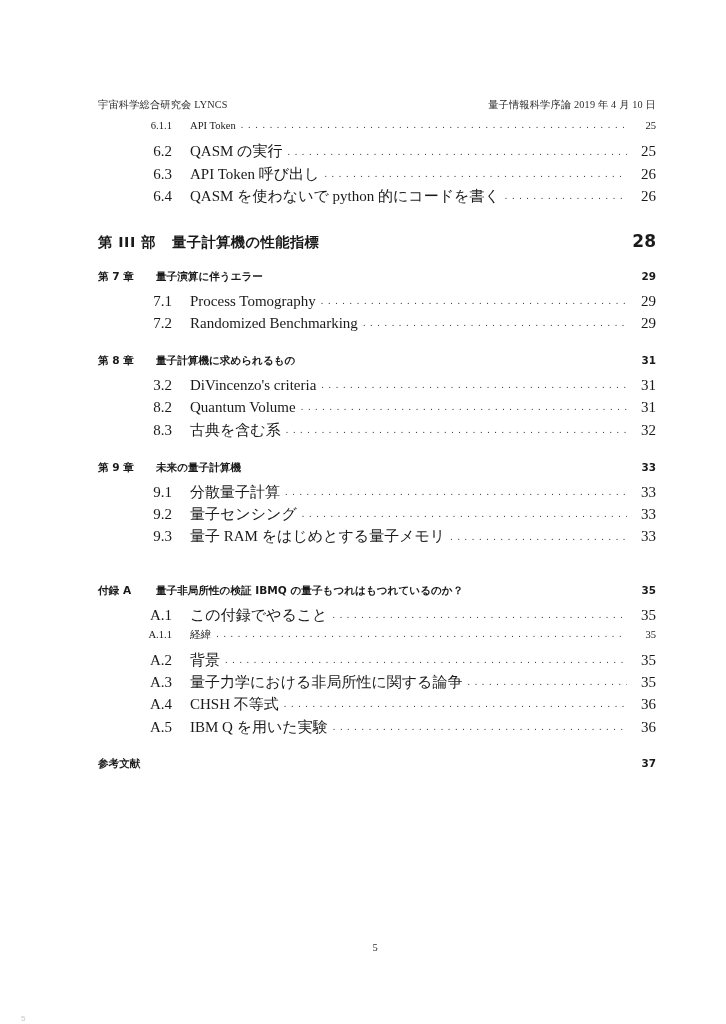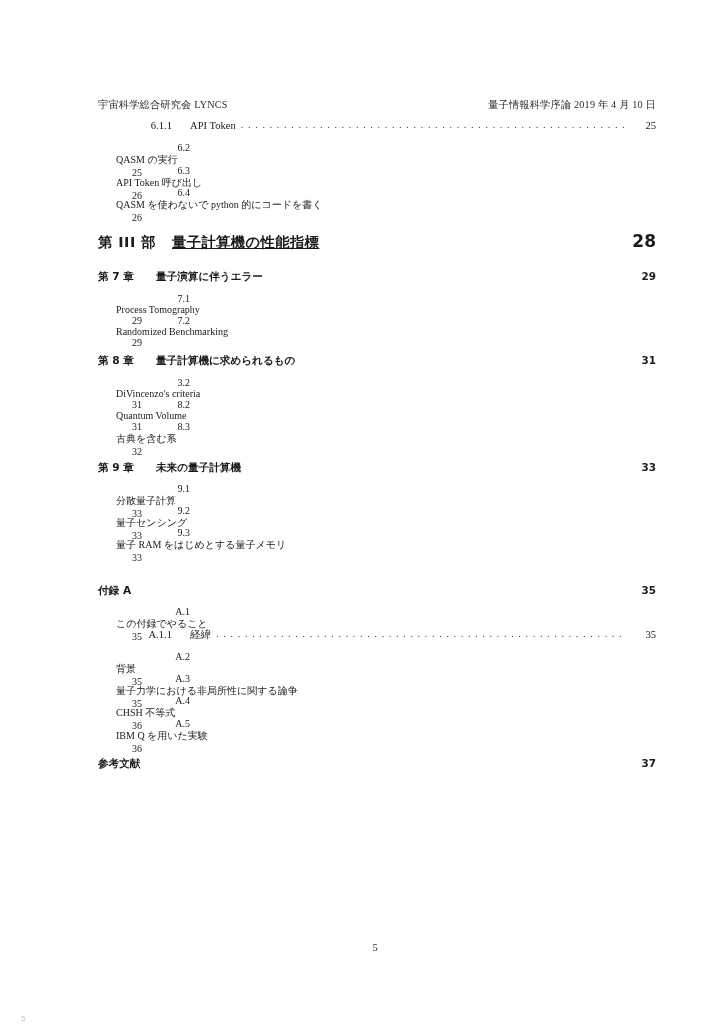--- a/index.html
+++ b/index.html
@@ -91,36 +91,36 @@
     color: #1a1a1a;
   }
 
   
   .row-part {
     font-family: "DejaVu Sans", "Liberation Sans", sans-serif;
     font-weight: bold;
     font-size: 14.3px;
   }
   .row-part .num { width: 62px; text-align: left; letter-spacing: 0.5px; }
-  .row-part .title { margin-left: 12px; letter-spacing: 0.4px; text-decoration: underline; }
+  .row-part .title { margin-left: 12px; letter-spacing: 0.4px; }
   .row-part .pageno { font-size: 17px; width: 30px; }
 
   
   .row-chapter {
     font-family: "DejaVu Sans", "Liberation Sans", sans-serif;
     font-weight: bold;
     font-size: 10.6px;
   }
   .row-chapter .num { width: 58px; text-align: left; }
   .row-chapter .title { margin-left: 0px; }
   .row-chapter .pageno { font-size: 10.4px; }
   .row-chapter.nonum .num { width: 0; }
 
   
-  .row-section { font-size: 10px; flex-direction: column; }
+  .row-section { font-size: 15px; }
   .row-section .num { width: 74px; padding-right: 0; }
   .row-section .title { margin-left: 18px; font-family: Liberation Serif, serif; }
 
   
   .row-sub { font-size: 10.6px; }
   .row-sub .num { width: 74px; }
   .row-sub .title { margin-left: 18px; }
 
   
   .toc-row { height: 22.3px; }
@@ -256,20 +256,21 @@
       <div class="toc-row row-section">
         <span class="num">9.3</span>
         <span class="title">量子 RAM をはじめとする量子メモリ</span>
         <span class="leader"></span>
         <span class="pageno">33</span>
       </div>
       <div class="gap-md"></div>
       <div class="gap-md"></div>
       <div class="toc-row row-chapter">
         <span class="num">付録 A</span>
+        <span class="title">量子非局所性の検証 IBMQ の量子もつれはもつれているのか？</span>
         <span class="spacer"></span>
         <span class="pageno">35</span>
       </div>
       <div class="toc-row row-section">
         <span class="num">A.1</span>
         <span class="title">この付録でやること</span>
         <span class="leader"></span>
         <span class="pageno">35</span>
       </div>
       <div class="toc-row row-sub">

